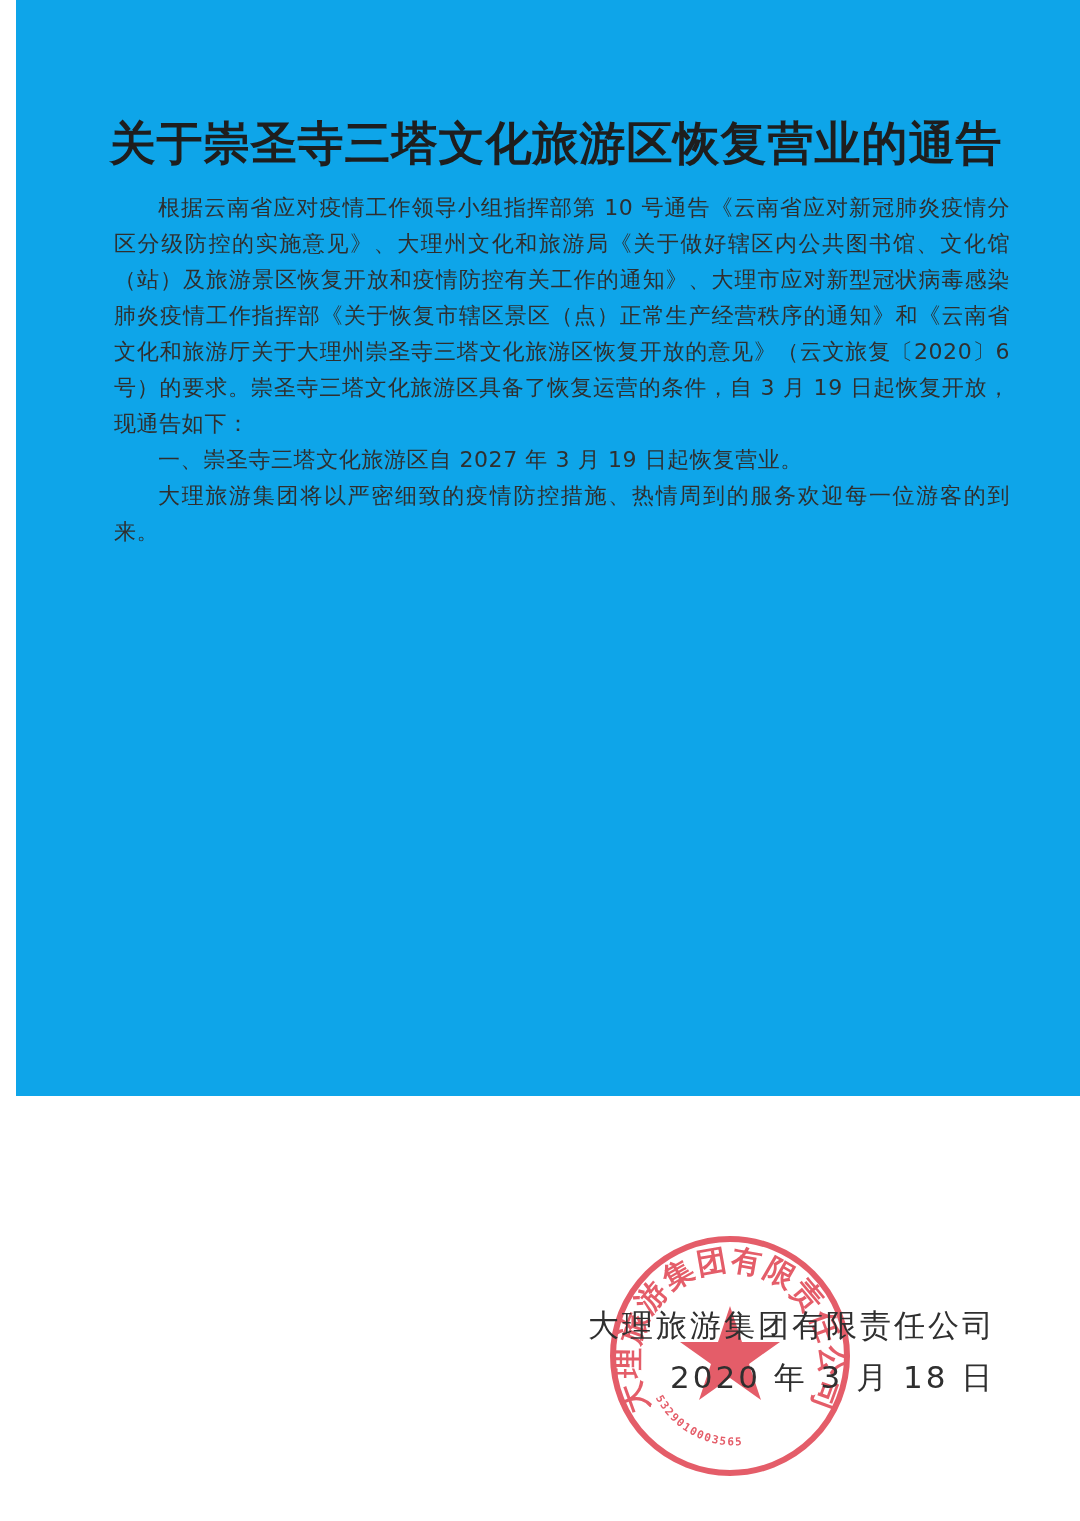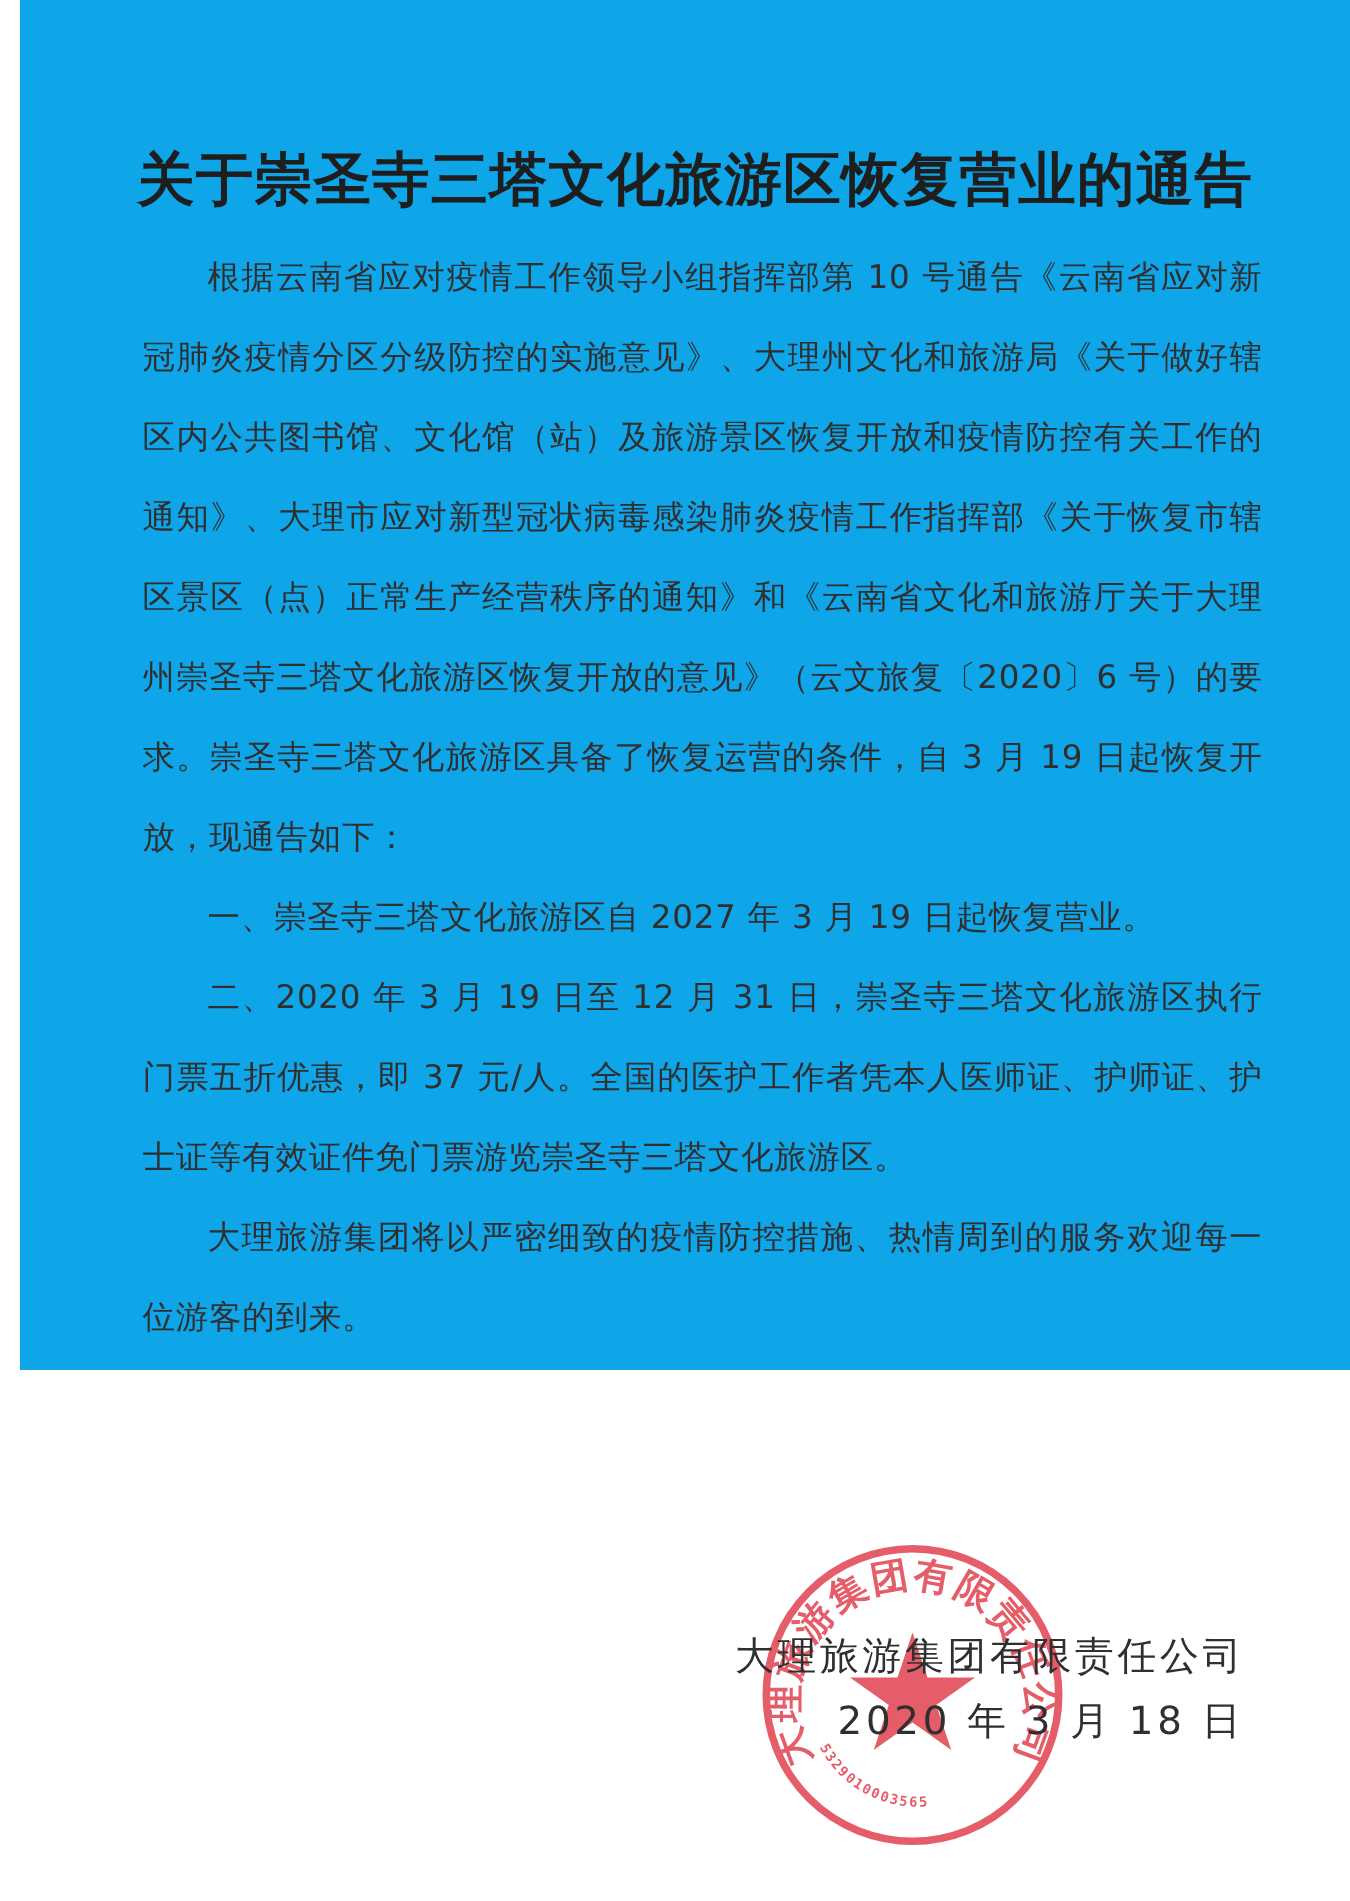--- a/index.html
+++ b/index.html
@@ -33,22 +33,22 @@
       font-size: 46px;
       letter-spacing: 1px;
       color: #1e1e1e;
       line-height: 60px;
     }
     .body-text {
       position: absolute;
       left: 98px;
       top: 190px;
       width: 896px;
-      font-size: 26px;
-      line-height: 64px;
+      font-size: 22px;
+      line-height: 36px;
       letter-spacing: 0.6px;
       color: #2f2f2f;
       text-align: justify;
       text-justify: inter-character;
     }
     .body-text p {
       margin: 0;
       text-indent: 2em;
     }
     .signature {
@@ -85,21 +85,20 @@
 </head>
 <body>
 
 <div class="page">
 
   <h1 class="title">关于崇圣寺三塔文化旅游区恢复营业的通告</h1>
 
   <div class="body-text">
     <p>根据云南省应对疫情工作领导小组指挥部第 10 号通告《云南省应对新冠肺炎疫情分区分级防控的实施意见》、大理州文化和旅游局《关于做好辖区内公共图书馆、文化馆（站）及旅游景区恢复开放和疫情防控有关工作的通知》、大理市应对新型冠状病毒感染肺炎疫情工作指挥部《关于恢复市辖区景区（点）正常生产经营秩序的通知》和《云南省文化和旅游厅关于大理州崇圣寺三塔文化旅游区恢复开放的意见》（云文旅复〔2020〕6 号）的要求。崇圣寺三塔文化旅游区具备了恢复运营的条件，自 3 月 19 日起恢复开放，现通告如下：</p>
     <p>一、崇圣寺三塔文化旅游区自 2027 年 3 月 19 日起恢复营业。</p>
-    <p>二、2020 年 3 月 19 日至 12 月 31 日，崇圣寺三塔文化旅游区执行门票五折优惠，即 37 元/人。全国的医护工作者凭本人医师证、护师证、护士证等有效证件免门票游览崇圣寺三塔文化旅游区。</p>
     <p>大理旅游集团将以严密细致的疫情防控措施、热情周到的服务欢迎每一位游客的到来。</p>
   </div>
 
   <svg class="stamp" viewBox="0 0 244 244">
     <defs>
       <path id="stampArcTop" d="M 40 170 A 92 92 0 1 1 204 170" fill="none"></path>
       <path id="stampArcBottom" d="M 42 150 A 88 88 0 0 0 150 208" fill="none"></path>
     </defs>
     <circle cx="122" cy="122" r="117" fill="none" stroke="#e0414f" stroke-width="6"></circle>
     <text font-family="'DejaVu Serif', serif" font-weight="bold" font-size="30" fill="#e0414f" letter-spacing="2">

